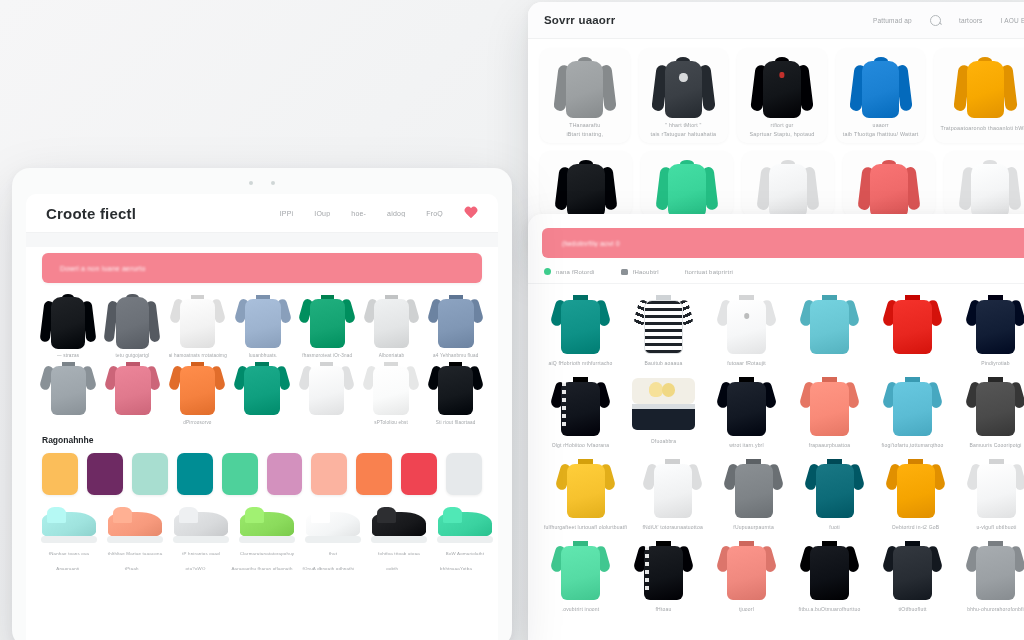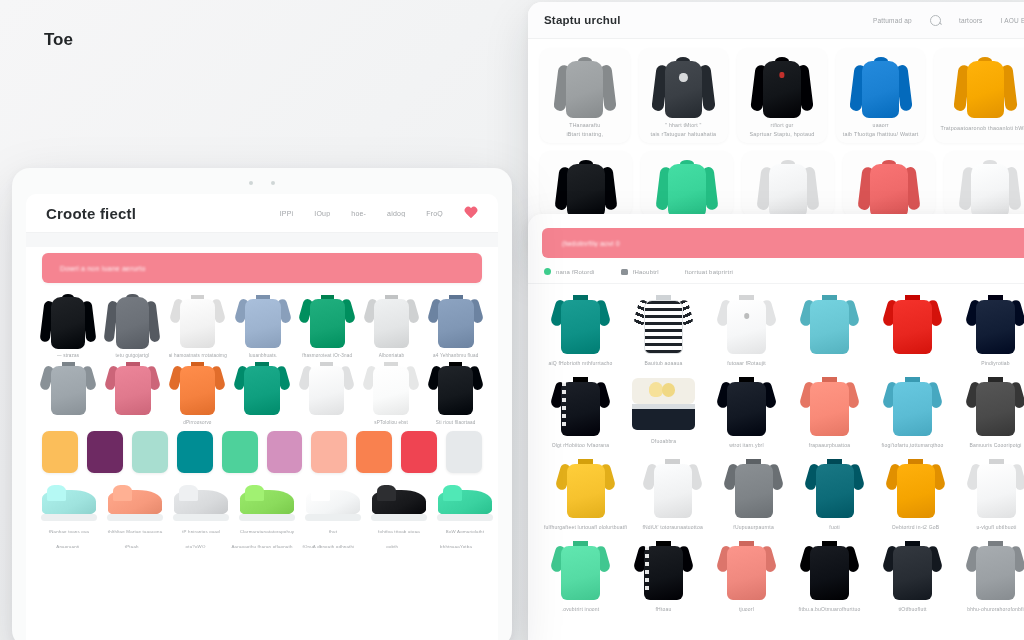--- a/index.html
+++ b/index.html
@@ -122,26 +122,25 @@
 
   .vstripe{position:absolute;left:17%;top:12%;width:7%;height:76%;
            background:repeating-linear-gradient(180deg,#fff 0 4px,transparent 4px 8px);opacity:.9;}
 </style>
 </head>
 <body>
 
 <div class="stage"></div>
 
 <div class="intro">
-  <h1>Toe</h1>
 </div>
 
 <div class="panel" id="panel-rt">
   <div class="bar">
-    <div class="brand blur dark">Staptu urchul</div>
+    <div class="brand blur dark">Sovrr uaaorr</div>
     <div class="nav">
       <span class="blur">Pattumad ap</span>
       <span class="mini-ico"></span>
       <span class="blur">tartoors</span>
       <span class="blur">I AOU ENi</span>
     </div>
   </div>
 
   <div class="cardrow" id="rt-row1">
       <div class="pcard">
@@ -660,20 +659,23 @@
           <div class="gw tee" style="width: 52px; height: 56px;">
             <div class="collar" style="background:#000000"></div>
     <div class="sl-l" style="background:#000409"></div>
     <div class="sl-r" style="background:#000409"></div>
     <div class="body" style="background:linear-gradient(165deg,#202429,#14181d 58%,#000409)"></div>
           </div>
           <div class="cap blur " style="font-size: 4.6px;">Sti riout fllaortaad</div>
         </div>
       </div>
 
+    <div style="padding:4px 16px 0">
+      <span class="sect-title">Ragonahnhe</span>
+    </div>
     <div class="swatches" id="tb-swatches">
         <div class="sw" style="background: rgb(251, 190, 90);"></div>
         <div class="sw" style="background: rgb(110, 42, 99);"></div>
         <div class="sw" style="background: rgb(168, 222, 208);"></div>
         <div class="sw" style="background: rgb(0, 141, 148);"></div>
         <div class="sw" style="background: rgb(78, 209, 155);"></div>
         <div class="sw" style="background: rgb(211, 145, 190);"></div>
         <div class="sw" style="background: rgb(251, 179, 160);"></div>
         <div class="sw" style="background: rgb(249, 129, 79);"></div>
         <div class="sw" style="background: rgb(239, 68, 82);"></div>

